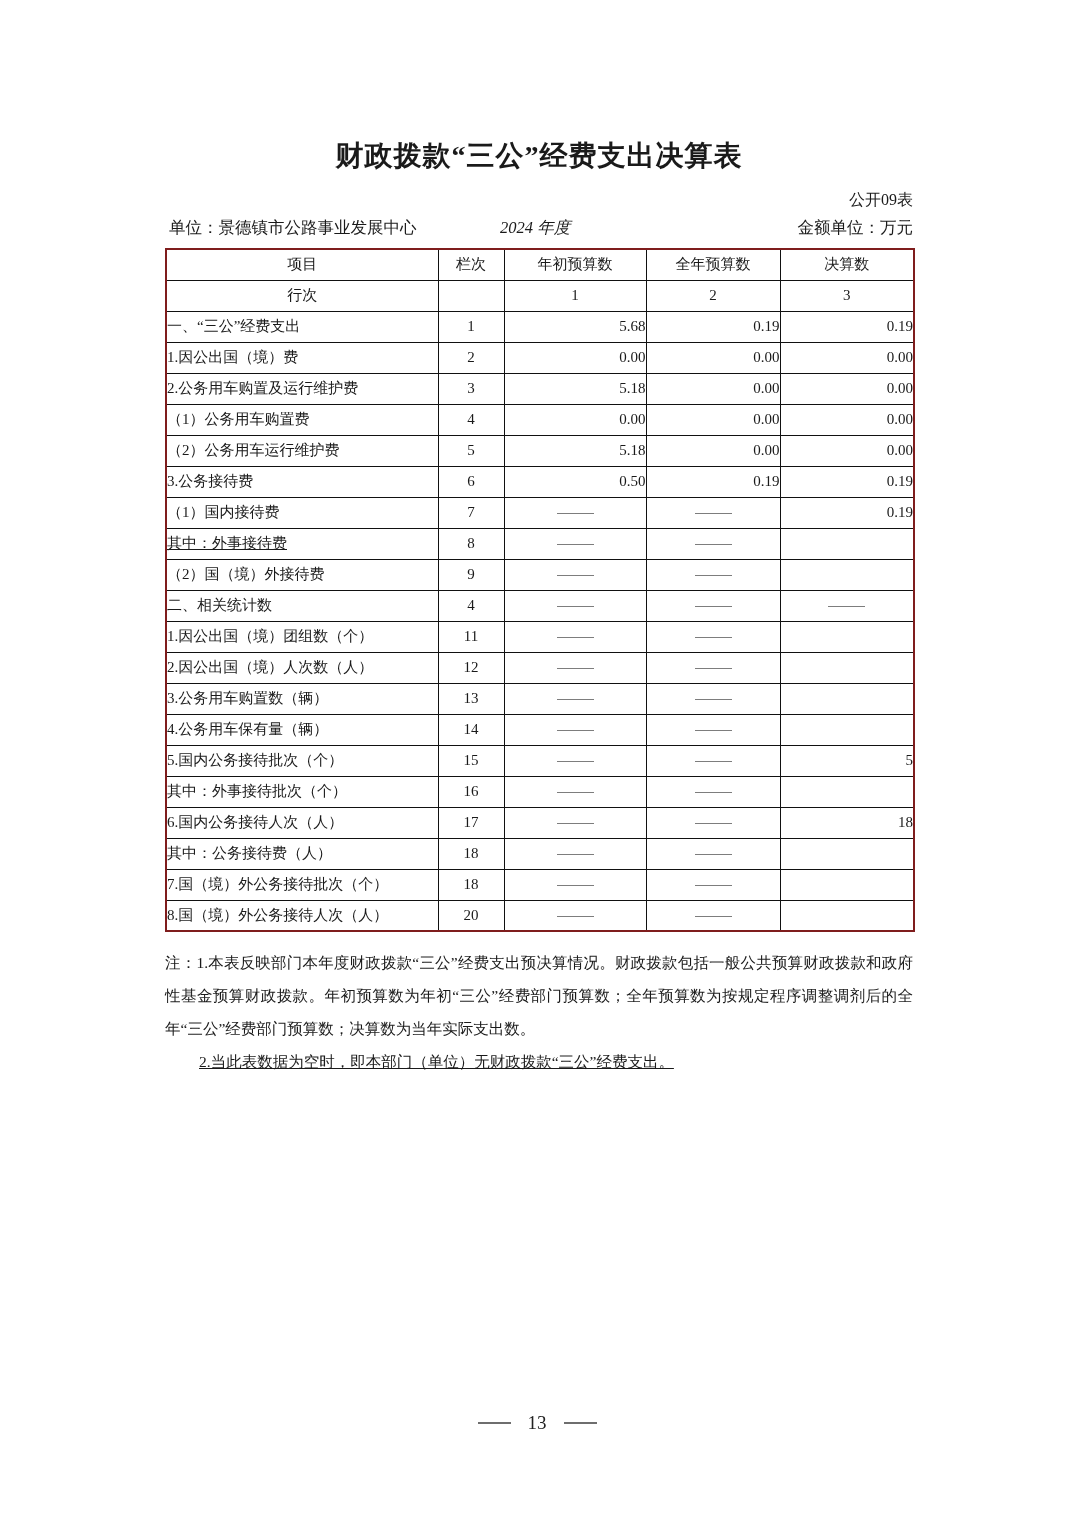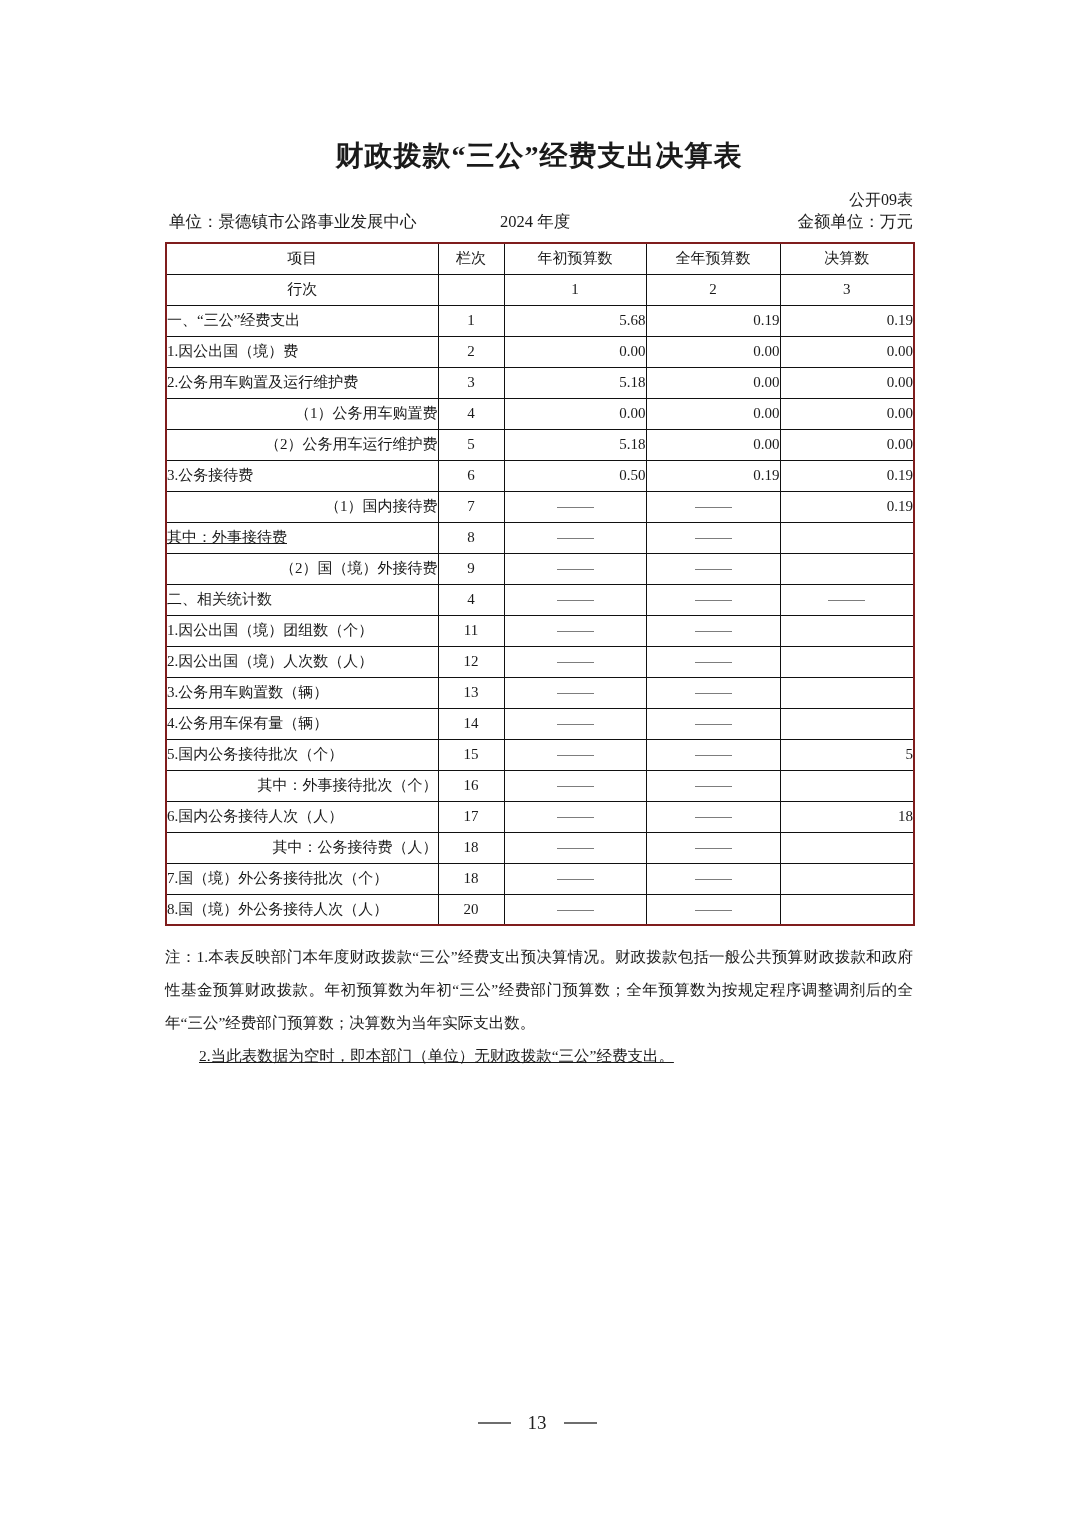--- a/index.html
+++ b/index.html
@@ -29,28 +29,28 @@
     line-height: 36px;
   }
   .form-code {
     margin-top: 16px;
     text-align: right;
     font-size: 16px;
     line-height: 20px;
   }
   .info-row {
     position: relative;
-    margin-top: 1px;
+    margin-top: 7px;
     height: 22px;
     font-size: 16.5px;
     line-height: 22px;
     text-align: center;
   }
   .info-unit { position: absolute; left: 4px; top: 0; }
-  .info-year { position: absolute; left: 335px; top: 0; }
+  .info-year { position: absolute; left: 335px; top: 0; font-style: italic; }
   .info-amount { position: absolute; right: 0; top: 0; }
   table.fin {
     margin-top: 9px;
     border-collapse: collapse;
     table-layout: fixed;
     width: 748px;
     border: 2px solid #7f1d1d;
   }
   table.fin th, table.fin td {
     border: 1.5px solid #111;
@@ -58,21 +58,21 @@
     font-weight: normal;
     height: 31px;
     padding: 0;
     overflow: hidden;
     white-space: nowrap;
   }
   th.c-head { text-align: center; }
   td.c-label { text-align: left; }
   td.ind0 { padding-left: 8px; }
   td.ind1 { padding-left: 20px; }
-  td.ind2 { padding-left: 36px; text-align: right; }
+  td.ind2 { padding-left: 36px; }
   td.ind3 { padding-left: 76px; text-decoration: underline; }
   td.c-center { text-align: center; }
   td.c-num { text-align: right; padding-right: 9px; }
   td.c-dash { text-align: center; }
   span.dash {
     display: inline-block;
     width: 37px;
     height: 0;
     border-top: 1.6px solid #7d7d7d;
     vertical-align: middle;

